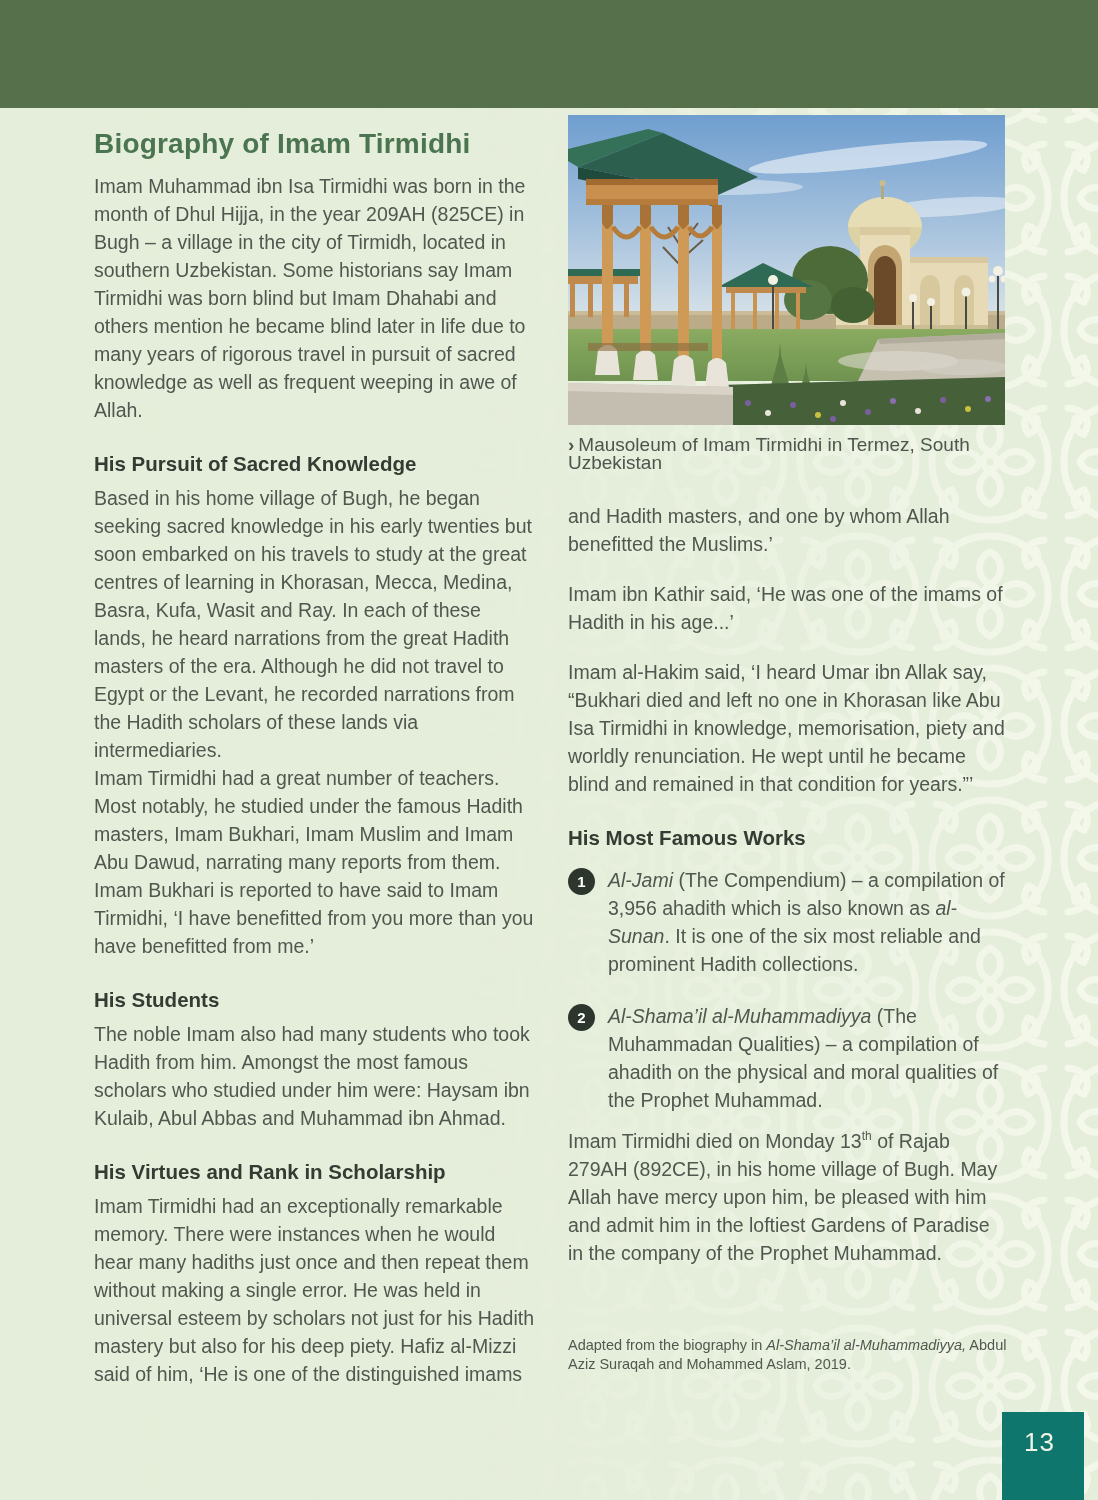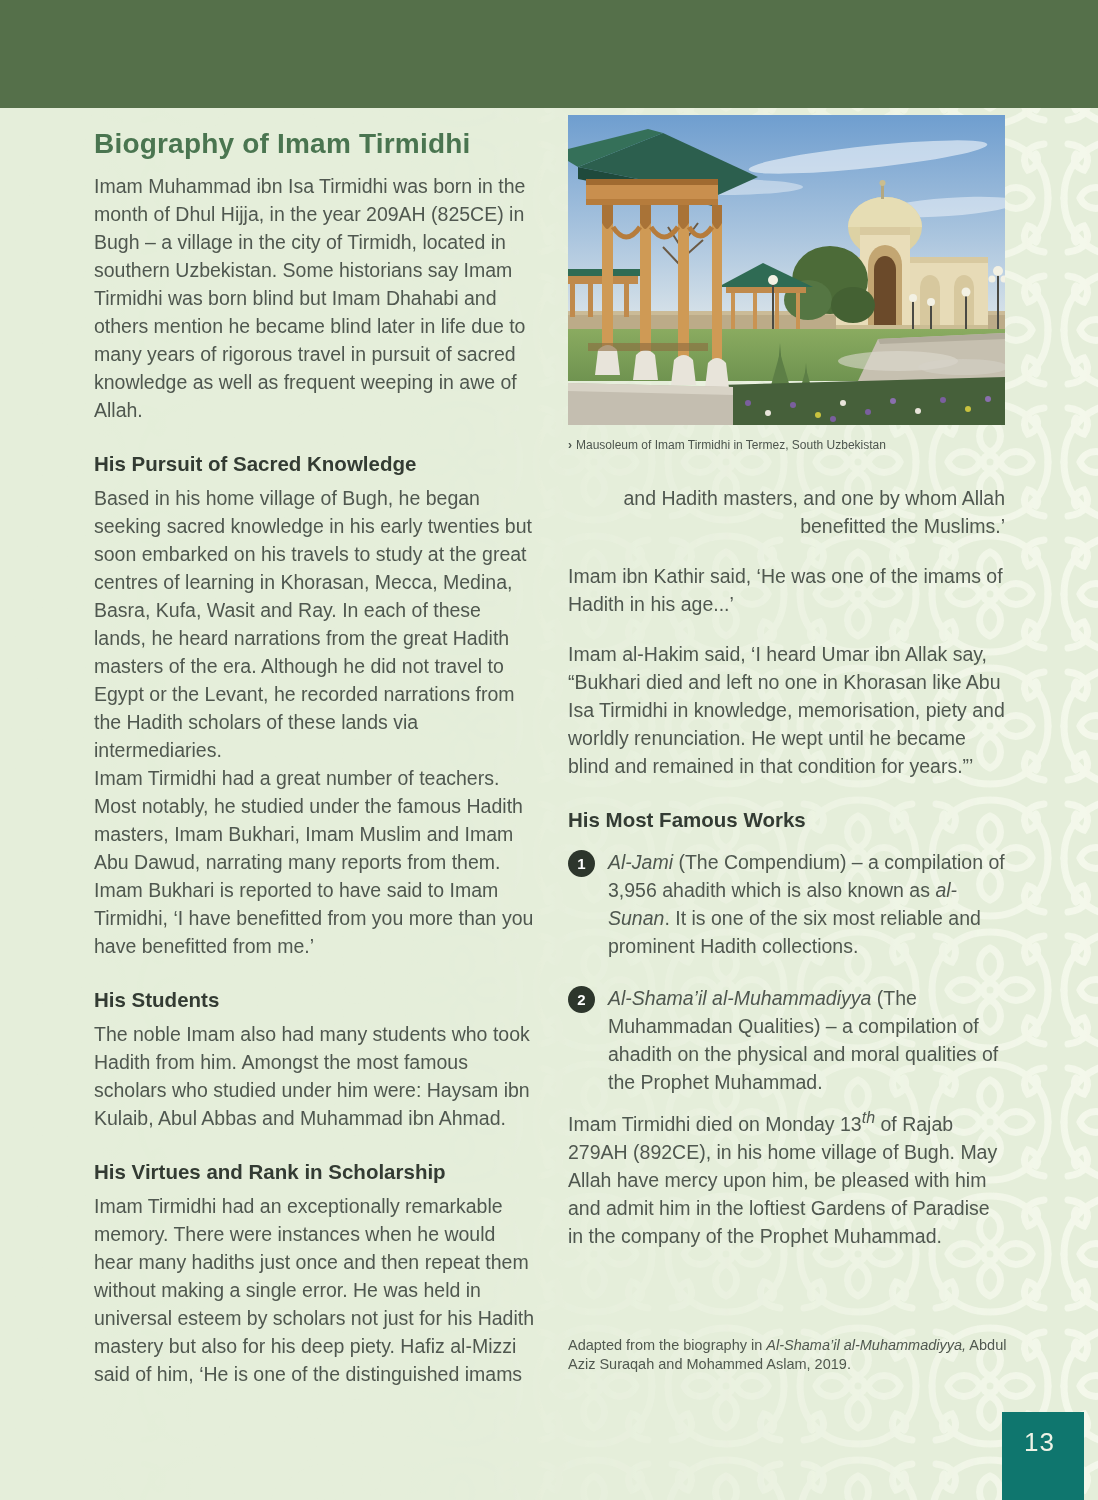--- a/index.html
+++ b/index.html
@@ -37,44 +37,44 @@
     margin:0;
     font-size:19.5px;line-height:28px;color:#4f574f;
   }
   p.body-text + h2.sec-head{margin-top:27px;}
 
   
   figure.photo{margin:0;width:437px;height:310px;display:block;}
   figure.photo svg{display:block;width:437px;height:310px;}
   .photo-caption{
     margin-top:11px;
-    font-size:12px;line-height:18px;color:#4d554e;
+    font-size:19px;line-height:18px;color:#4d554e;
   }
   .photo-caption .chev{font-weight:bold;margin-right:4px;}
 
   .col-right p.body-text{margin-top:22px;}
-  .col-right p.first-after-caption{margin-top:30px;text-align:right;}
+  .col-right p.first-after-caption{margin-top:30px;}
 
   h2.works-head{margin-top:30px;margin-bottom:12px;}
   .work-item{display:flex;align-items:flex-start;margin-top:16px;}
   .work-item + .work-item{margin-top:24px;}
   .num-badge{
     flex:0 0 27px;width:27px;height:27px;border-radius:50%;
     background:#2d362c;color:#ffffff;
     font-size:15px;font-weight:bold;line-height:27px;text-align:center;
     margin-top:2px;
   }
   .work-text{
     margin:0 0 0 13px;
     font-size:19.5px;line-height:28px;color:#4f574f;
   }
   .work-text em{}
 
   h2.death-head{margin-top:28px;}
-  sup.ord{font-size:16px;vertical-align:8px;font-style:italic;}
+  sup.ord{font-size:12px;vertical-align:8px;}
 
   .attribution{
     position:absolute;left:568px;top:1336px;width:440px;
     font-size:14.5px;line-height:19px;color:#50584f;
   }
   .attribution em{font-style:italic;}
 
   .page-number-box{
     position:absolute;left:1002px;top:1412px;width:82px;height:88px;
     background:#0f766e;

